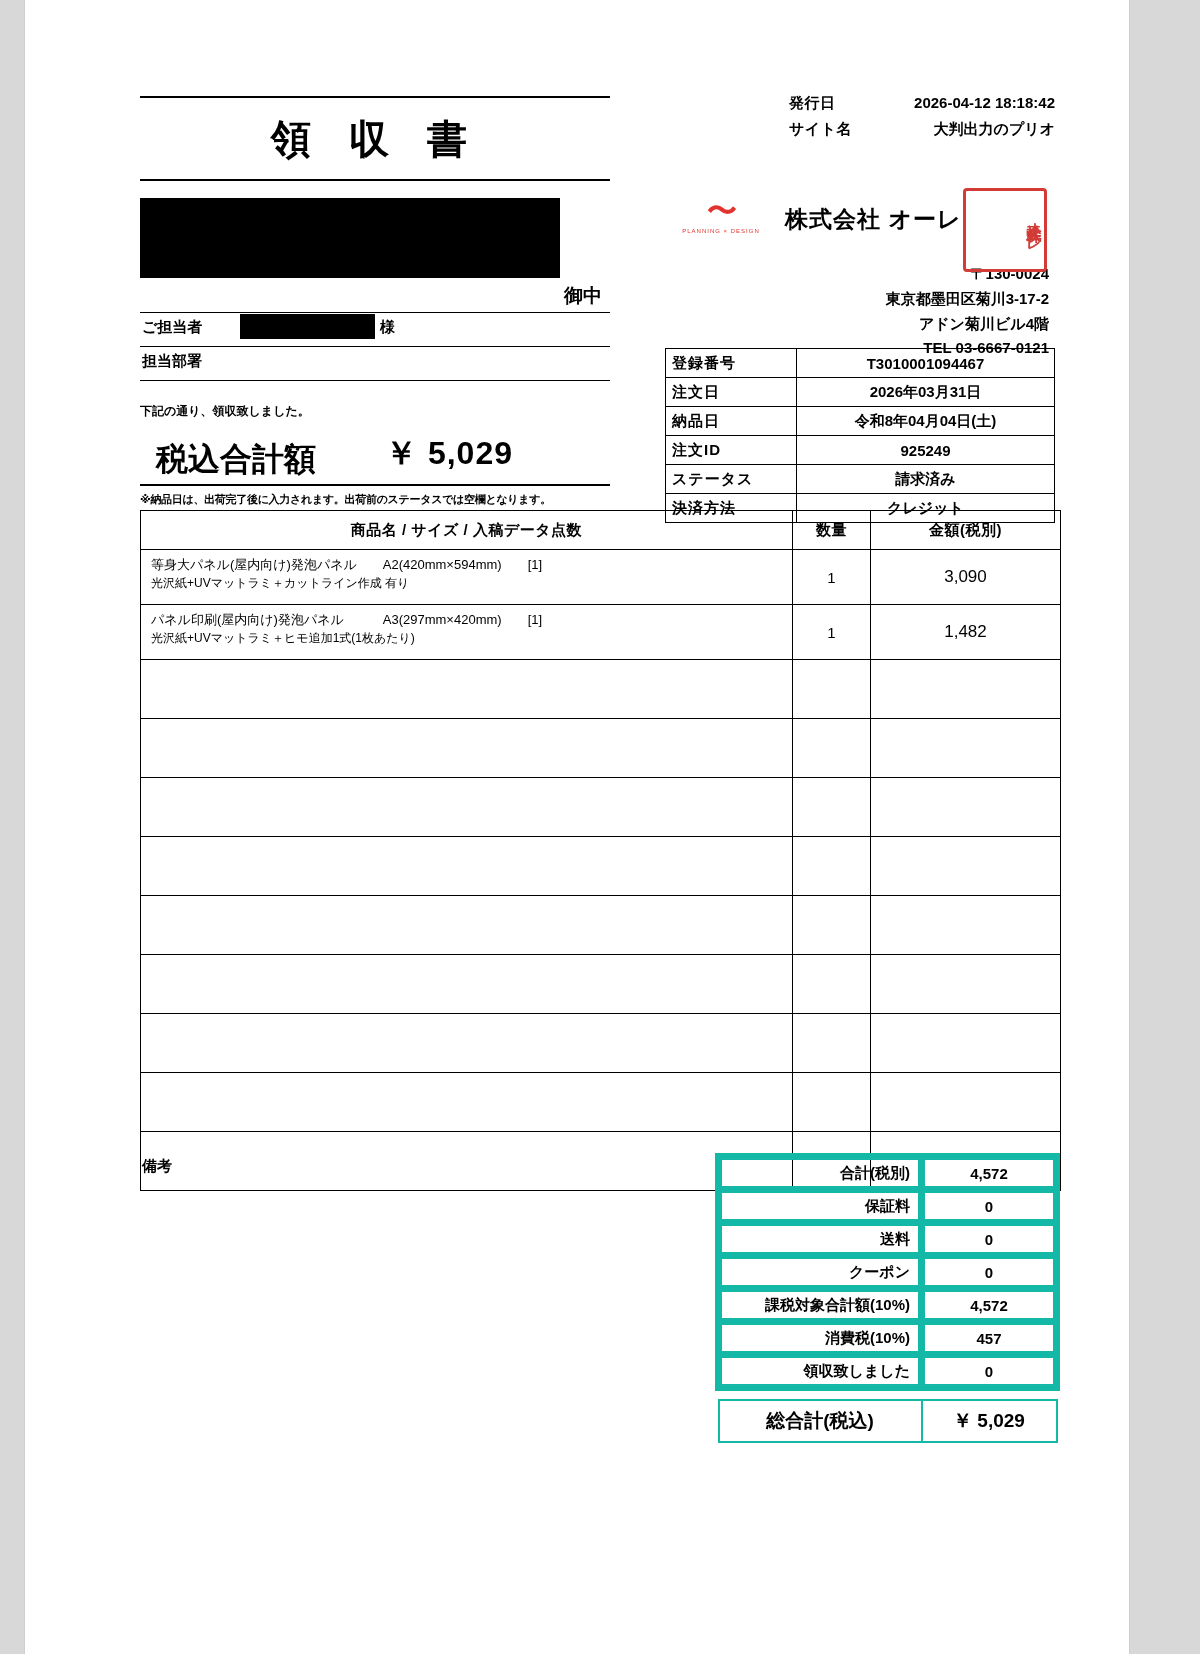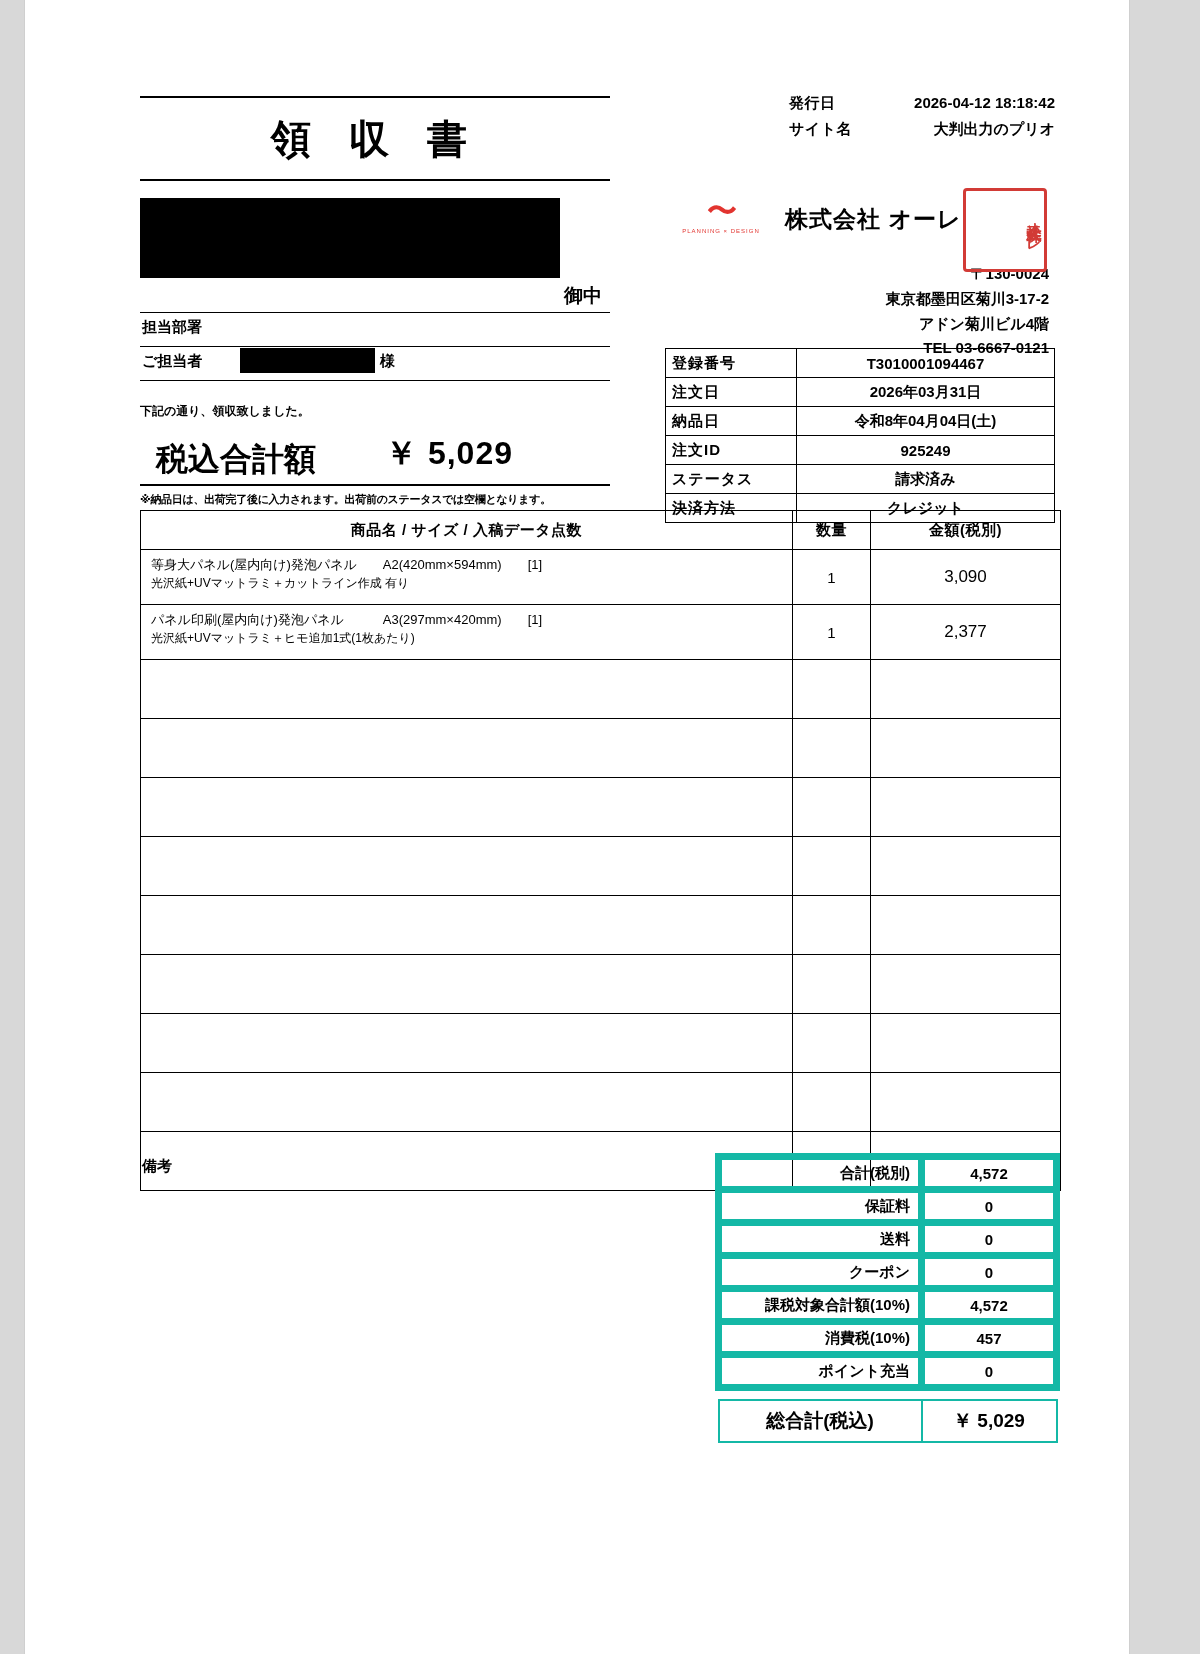--- a/index.html
+++ b/index.html
@@ -374,26 +374,26 @@
           <div class="title-rule-bottom"></div>
         </div>
       </div>
 
       <div class="cust-block">
         <div class="redact-big"></div>
         <div class="onchu-row">
           <span class="onchu">御中</span>
         </div>
         <div class="cust-line">
-          <span class="lbl">担当部署</span>
-        </div>
-        <div class="cust-line">
           <span class="lbl">ご担当者</span>
           <span class="redact-sm"></span>
           <span class="sama">様</span>
+        </div>
+        <div class="cust-line">
+          <span class="lbl">担当部署</span>
         </div>
         <div class="note-line">下記の通り、領収致しました。</div>
         <div class="total-row">
           <span class="total-label">税込合計額</span>
           <span class="total-amount">￥ 5,029</span>
         </div>
         <div class="small-note">※納品日は、出荷完了後に入力されます。出荷前のステータスでは空欄となります。</div>
       </div>
 
       <div class="company-block">
@@ -463,21 +463,21 @@
               </td>
               <td class="qty">1</td>
               <td class="amt">3,090</td>
             </tr>
             <tr class="item-row">
               <td class="name">
                 <div class="prod-l1">パネル印刷(屋内向け)発泡パネル　　　A3(297mm×420mm)　　[1]</div>
                 <div class="prod-l2">光沢紙+UVマットラミ＋ヒモ追加1式(1枚あたり)</div>
               </td>
               <td class="qty">1</td>
-              <td class="amt">2,377</td>
+              <td class="amt">1,482</td>
             </tr>
             <tr class="blank-row">
               <td class="name">&nbsp;</td>
               <td class="qty"></td>
               <td class="amt"></td>
             </tr>
             <tr class="blank-row">
               <td class="name">&nbsp;</td>
               <td class="qty"></td>
               <td class="amt"></td>
@@ -542,21 +542,21 @@
               </tr>
               <tr>
                 <td class="k">課税対象合計額(10%)</td>
                 <td class="v">4,572</td>
               </tr>
               <tr>
                 <td class="k">消費税(10%)</td>
                 <td class="v">457</td>
               </tr>
               <tr>
-                <td class="k">ポイント充当</td>
+                <td class="k">領収致しました</td>
                 <td class="v">0</td>
               </tr>
               <tr class="spacer-row">
                 <td colspan="2"></td>
               </tr>
               <tr class="grand">
                 <td class="k">総合計(税込)</td>
                 <td class="v">￥ 5,029</td>
               </tr>
             </tbody>

